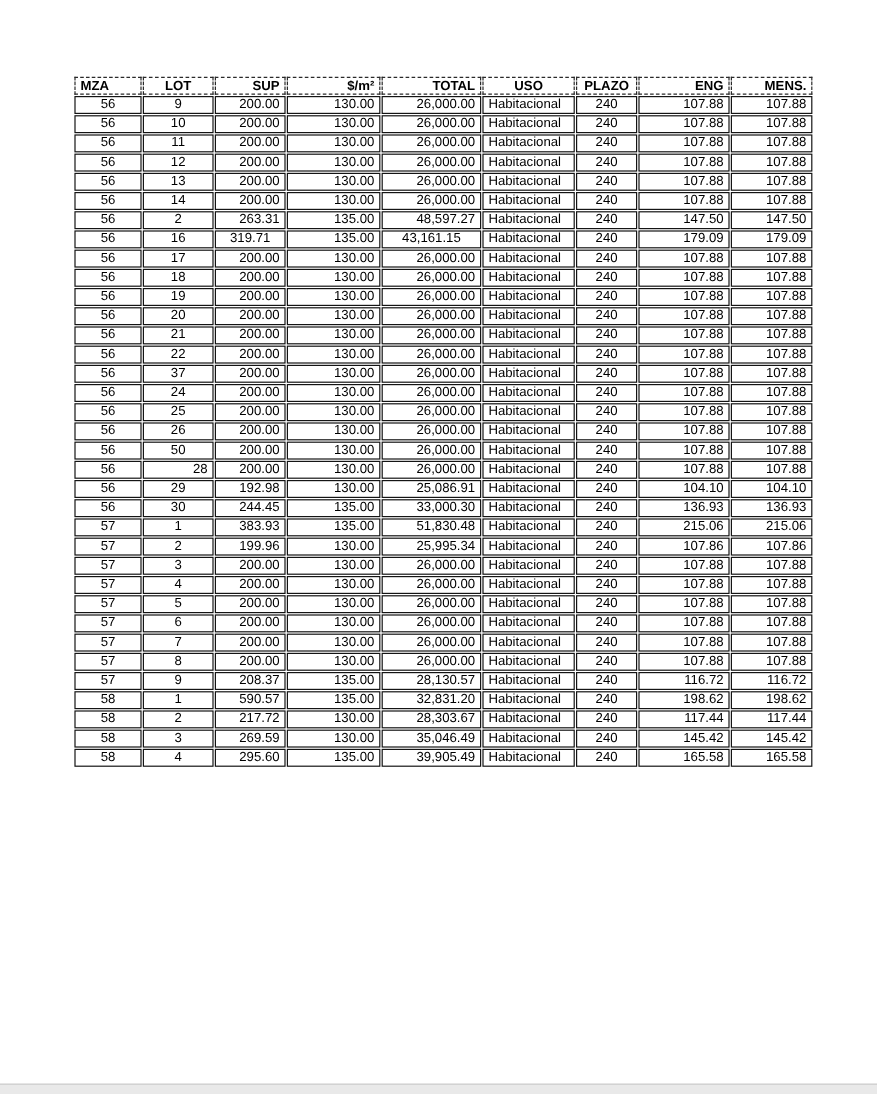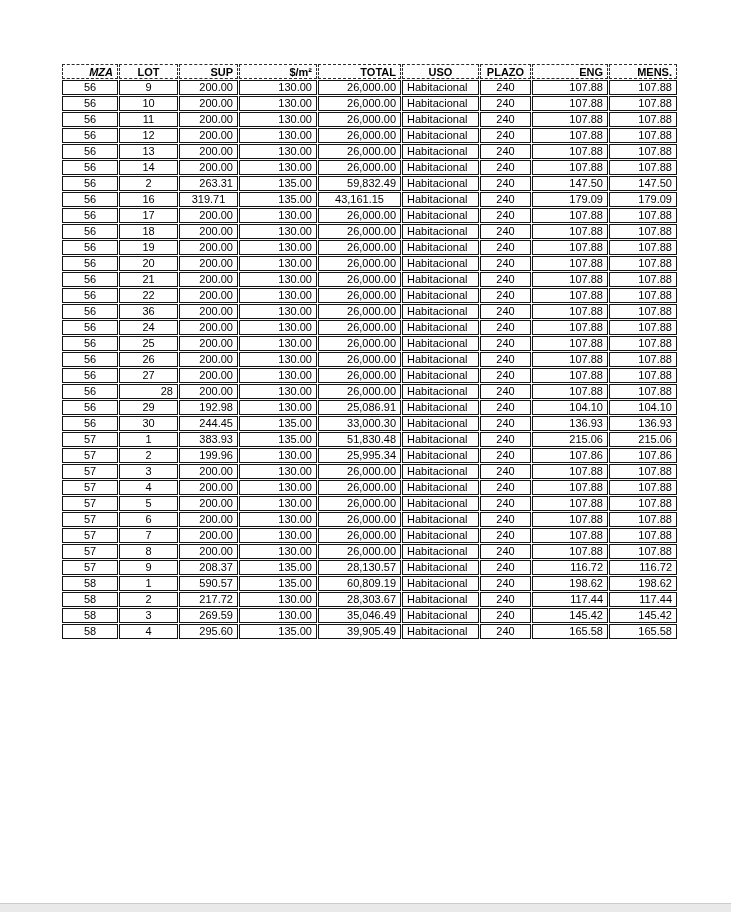--- a/index.html
+++ b/index.html
@@ -65,21 +65,21 @@
         <col style="width: 59px;">
         <col style="width: 78px;">
         <col style="width: 83px;">
         <col style="width: 77px;">
         <col style="width: 51px;">
         <col style="width: 76px;">
         <col style="width: 68px;">
       </colgroup>
     <thead>
       <tr>
-          <th style="text-align: right; font-style: italic;">MZA</th>
+          <th style="text-align: left;">MZA</th>
           <th style="text-align: center;">LOT</th>
           <th style="text-align: right;">SUP</th>
           <th style="text-align: right;">$/m²</th>
           <th style="text-align: right;">TOTAL</th>
           <th style="text-align: center;">USO</th>
           <th style="text-align: center;">PLAZO</th>
           <th style="text-align: right;">ENG</th>
           <th style="text-align: right;">MENS.</th>
         </tr>
     </thead>
@@ -148,21 +148,21 @@
           <td style="text-align: left;">Habitacional</td>
           <td style="text-align: center;">240</td>
           <td style="text-align: right;">107.88</td>
           <td style="text-align: right;">107.88</td>
         </tr>
         <tr>
           <td style="text-align: center;">56</td>
           <td style="text-align: center;">2</td>
           <td style="text-align: right;">263.31</td>
           <td style="text-align: right;">135.00</td>
-          <td style="text-align: right;">59,832.49</td>
+          <td style="text-align: right;">48,597.27</td>
           <td style="text-align: left;">Habitacional</td>
           <td style="text-align: center;">240</td>
           <td style="text-align: right;">147.50</td>
           <td style="text-align: right;">147.50</td>
         </tr>
         <tr>
           <td style="text-align: center;">56</td>
           <td style="text-align: center;">16</td>
           <td style="text-align: center;">319.71</td>
           <td style="text-align: right;">135.00</td>
@@ -233,21 +233,21 @@
           <td style="text-align: right;">200.00</td>
           <td style="text-align: right;">130.00</td>
           <td style="text-align: right;">26,000.00</td>
           <td style="text-align: left;">Habitacional</td>
           <td style="text-align: center;">240</td>
           <td style="text-align: right;">107.88</td>
           <td style="text-align: right;">107.88</td>
         </tr>
         <tr>
           <td style="text-align: center;">56</td>
-          <td style="text-align: center;">36</td>
+          <td style="text-align: center;">37</td>
           <td style="text-align: right;">200.00</td>
           <td style="text-align: right;">130.00</td>
           <td style="text-align: right;">26,000.00</td>
           <td style="text-align: left;">Habitacional</td>
           <td style="text-align: center;">240</td>
           <td style="text-align: right;">107.88</td>
           <td style="text-align: right;">107.88</td>
         </tr>
         <tr>
           <td style="text-align: center;">56</td>
@@ -277,21 +277,21 @@
           <td style="text-align: right;">200.00</td>
           <td style="text-align: right;">130.00</td>
           <td style="text-align: right;">26,000.00</td>
           <td style="text-align: left;">Habitacional</td>
           <td style="text-align: center;">240</td>
           <td style="text-align: right;">107.88</td>
           <td style="text-align: right;">107.88</td>
         </tr>
         <tr>
           <td style="text-align: center;">56</td>
-          <td style="text-align: center;">27</td>
+          <td style="text-align: center;">50</td>
           <td style="text-align: right;">200.00</td>
           <td style="text-align: right;">130.00</td>
           <td style="text-align: right;">26,000.00</td>
           <td style="text-align: left;">Habitacional</td>
           <td style="text-align: center;">240</td>
           <td style="text-align: right;">107.88</td>
           <td style="text-align: right;">107.88</td>
         </tr>
         <tr>
           <td style="text-align: center;">56</td>
@@ -423,21 +423,21 @@
           <td style="text-align: left;">Habitacional</td>
           <td style="text-align: center;">240</td>
           <td style="text-align: right;">116.72</td>
           <td style="text-align: right;">116.72</td>
         </tr>
         <tr>
           <td style="text-align: center;">58</td>
           <td style="text-align: center;">1</td>
           <td style="text-align: right;">590.57</td>
           <td style="text-align: right;">135.00</td>
-          <td style="text-align: right;">60,809.19</td>
+          <td style="text-align: right;">32,831.20</td>
           <td style="text-align: left;">Habitacional</td>
           <td style="text-align: center;">240</td>
           <td style="text-align: right;">198.62</td>
           <td style="text-align: right;">198.62</td>
         </tr>
         <tr>
           <td style="text-align: center;">58</td>
           <td style="text-align: center;">2</td>
           <td style="text-align: right;">217.72</td>
           <td style="text-align: right;">130.00</td>

